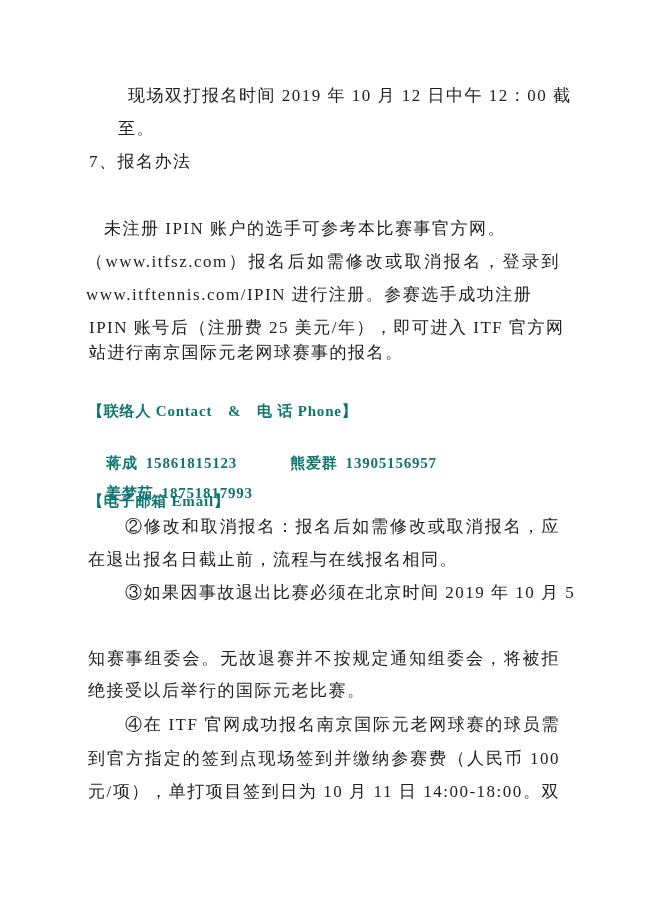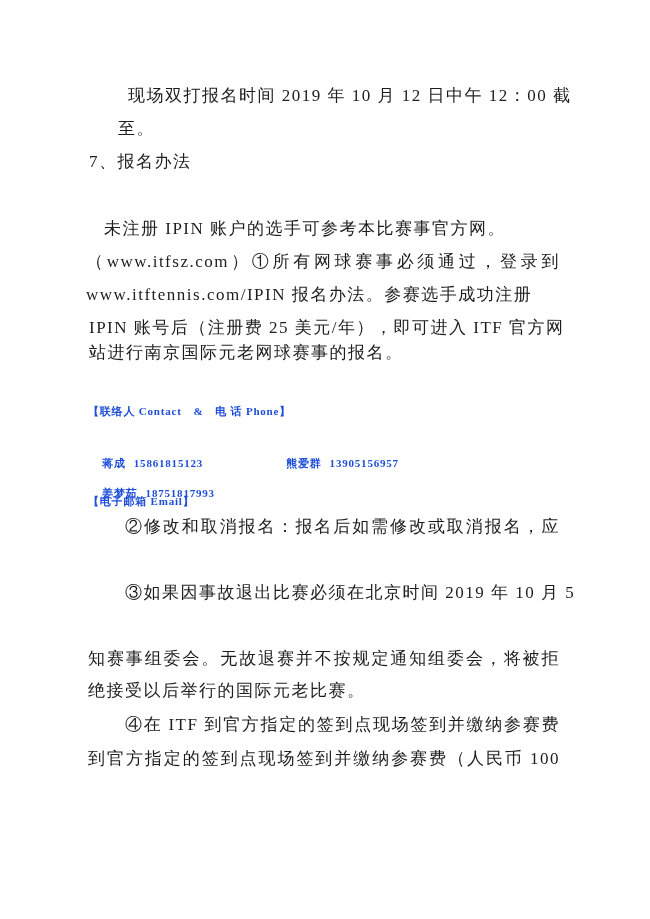--- a/index.html
+++ b/index.html
@@ -23,61 +23,63 @@
     letter-spacing: 1.5px;
     color: #1d1d1d;
   }
   .full {
     text-align: justify;
     text-align-last: justify;
     -moz-text-align-last: justify;
   }
   .contact {
     font-weight: bold;
-    font-size: 11px;
+    font-size: 15px;
     letter-spacing: 0.8px;
-    color: #1d4ed8;
+    color: #0f766e;
     font-family: Liberation Serif, serif;
   }
   .contact .phone {
     margin-left: 8px;
   }
 </style>
 </head>
 <body>
 
 <div class="page">
 
   <div class="line full" style="top:85px; left:128px; width:432px;">现场双打报名时间 2019 年 10 月 12 日中午 12：00 截</div>
   <div class="line" style="top:118px; left:118px;">至。</div>
 
   <div class="line" style="top:151px; left:89px;">7、报名办法</div>
 
   <div class="line" style="top:218px; left:104px;">未注册 IPIN 账户的选手可参考本比赛事官方网。</div>
-  <div class="line full" style="top:251px; left:86px; width:474px;">（www.itfsz.com）①所有网球赛事必须通过，登录到</div>
-  <div class="line" style="top:284px; left:86px;">www.itftennis.com/IPIN 报名办法。参赛选手成功注册</div>
+  <div class="line full" style="top:251px; left:86px; width:474px;">（www.itfsz.com）报名后如需修改或取消报名，登录到</div>
+  <div class="line" style="top:284px; left:86px;">www.itftennis.com/IPIN 进行注册。参赛选手成功注册</div>
   <div class="line full" style="top:317px; left:89px; width:471px;">IPIN 账号后（注册费 25 美元/年），即可进入 ITF 官方网</div>
   <div class="line" style="top:342px; left:89px;">站进行南京国际元老网球赛事的报名。</div>
 
   <div class="line contact" style="top:400px; left:88px;">【联络人 Contact　&amp;　电 话 Phone】</div>
 
   <div class="line contact" style="top:430px; left:88px;">
     <span>蒋成</span><span class="phone">15861815123</span>
   </div>
   <div class="line contact" style="top:430px; left:272px;">
     <span>熊爱群</span><span class="phone">13905156957</span>
   </div>
   <div class="line contact" style="top:460px; left:88px;">
     <span>姜梦茹</span><span class="phone">18751817993</span>
   </div>
 
   <div class="line full" style="top:516px; left:125px; width:435px;">②修改和取消报名：报名后如需修改或取消报名，应</div>
 
   <div class="line contact" style="top:490px; left:88px;">【电子邮箱 Email】</div>
+  <div class="line" style="top:549px; left:88px;">在退出报名日截止前，流程与在线报名相同。</div>
 
   <div class="line full" style="top:582px; left:125px; width:435px;">③如果因事故退出比赛必须在北京时间 2019 年 10 月 5</div>
   <div class="line full" style="top:648px; left:88px; width:472px;">知赛事组委会。无故退赛并不按规定通知组委会，将被拒</div>
   <div class="line" style="top:681px; left:88px;font-family:Liberation Mono, monospace;">绝接受以后举行的国际元老比赛。</div>
 
-  <div class="line full" style="top:714px; left:125px; width:435px;">④在 ITF 到官方指定的签到点现场签到并缴纳参赛费</div>
+  <div class="line full" style="top:714px; left:125px; width:435px;">④在 ITF 官网成功报名南京国际元老网球赛的球员需</div>
   <div class="line full" style="top:748px; left:88px; width:472px;">到官方指定的签到点现场签到并缴纳参赛费（人民币 100</div>
+  <div class="line full" style="top:781px; left:88px; width:472px;">元/项），单打项目签到日为 10 月 11 日 14:00-18:00。双</div>
 
 </div>
 
 </body></html>

